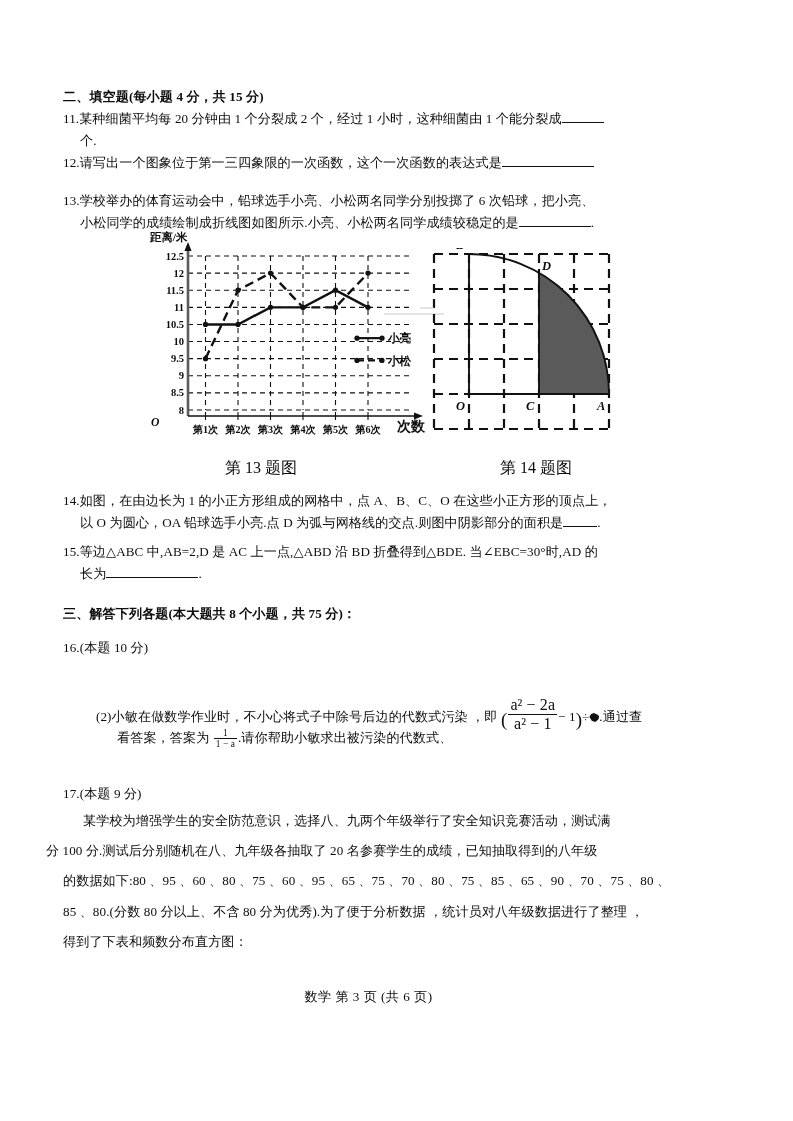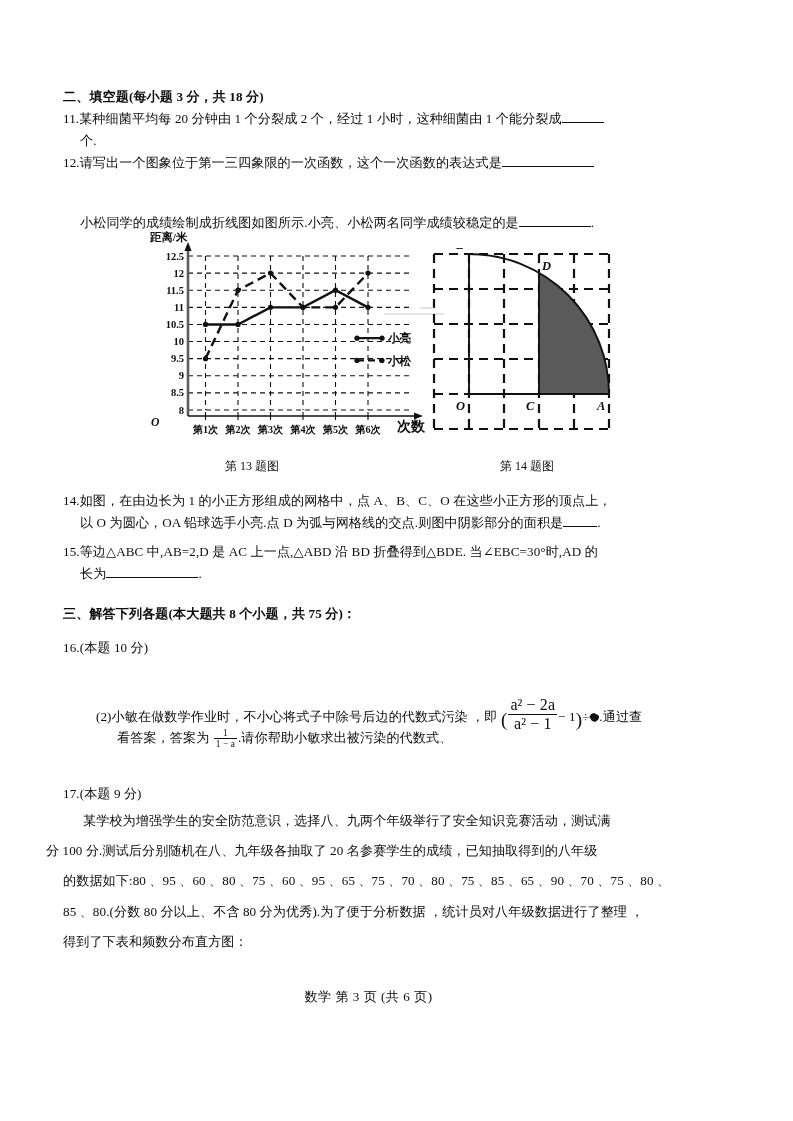--- a/index.html
+++ b/index.html
@@ -79,44 +79,45 @@
     clip-path:polygon(0% 42%,18% 12%,46% 0%,72% 16%,100% 38%,88% 76%,58% 100%,24% 88%);
     vertical-align:-1px;
   }
 
   
   #fig-area { left:0; top:230px; width:793px; height:250px; }
 
   #fig13 { position:absolute; left:100px; top:0px; width:300px; height:235px;margin-left:44px; }
   #fig14 { position:absolute; left:420px; top:18px; width:230px; height:200px; }
 
-  .fig-cap { position:absolute; font-size:12px; white-space:nowrap;font-family:Liberation Serif, serif; }
+  .fig-cap { position:absolute; font-size:16px; white-space:nowrap;font-family:Liberation Serif, serif; }
   #cap13 { left:225px; top:228px; }
   #cap14 { left:500px; top:228px; }
 
   .axis-title {
     position:absolute; font-size:11.4px; font-weight:bold; white-space:nowrap;
   }
 </style>
 </head>
 <body>
 
 <div class="page">
 
-  <div class="blk ln hdr" id="sec2-title">二、填空题(每小题 3 分，共 18 分)</div>
+  <div class="blk ln hdr" id="sec2-title">二、填空题(每小题 4 分，共 15 分)</div>
 
   <div class="blk ln" id="q11-l1">
     <span>11.某种细菌平均每 20 分钟由 1 个分裂成 2 个，经过 1 小时，这种细菌由 1 个能分裂成</span><span class="blank-u bu-5"></span>
   </div>
   <div class="blk ln" id="q11-l2">个.</div>
 
   <div class="blk ln" id="q12">
     <span>12.请写出一个图象位于第一三四象限的一次函数，这个一次函数的表达式是</span><span class="blank-u bu-10"></span>
   </div>
 
+  <div class="blk ln" id="q13-l1">13.学校举办的体育运动会中，铅球选手小亮、小松两名同学分别投掷了 6 次铅球，把小亮、</div>
   <div class="blk ln" id="q13-l2">
     <span>小松同学的成绩绘制成折线图如图所示.小亮、小松两名同学成绩较稳定的是</span><span class="blank-u bu-8"></span><span>.</span>
   </div>
 
   <div class="blk" id="fig-area">
 
     <div id="fig13">
       <div class="axis-title" style="left:6px; top:0px;">距离/米</div>
       <svg width="300" height="215" viewBox="0 0 300 215">
         <defs></defs>

